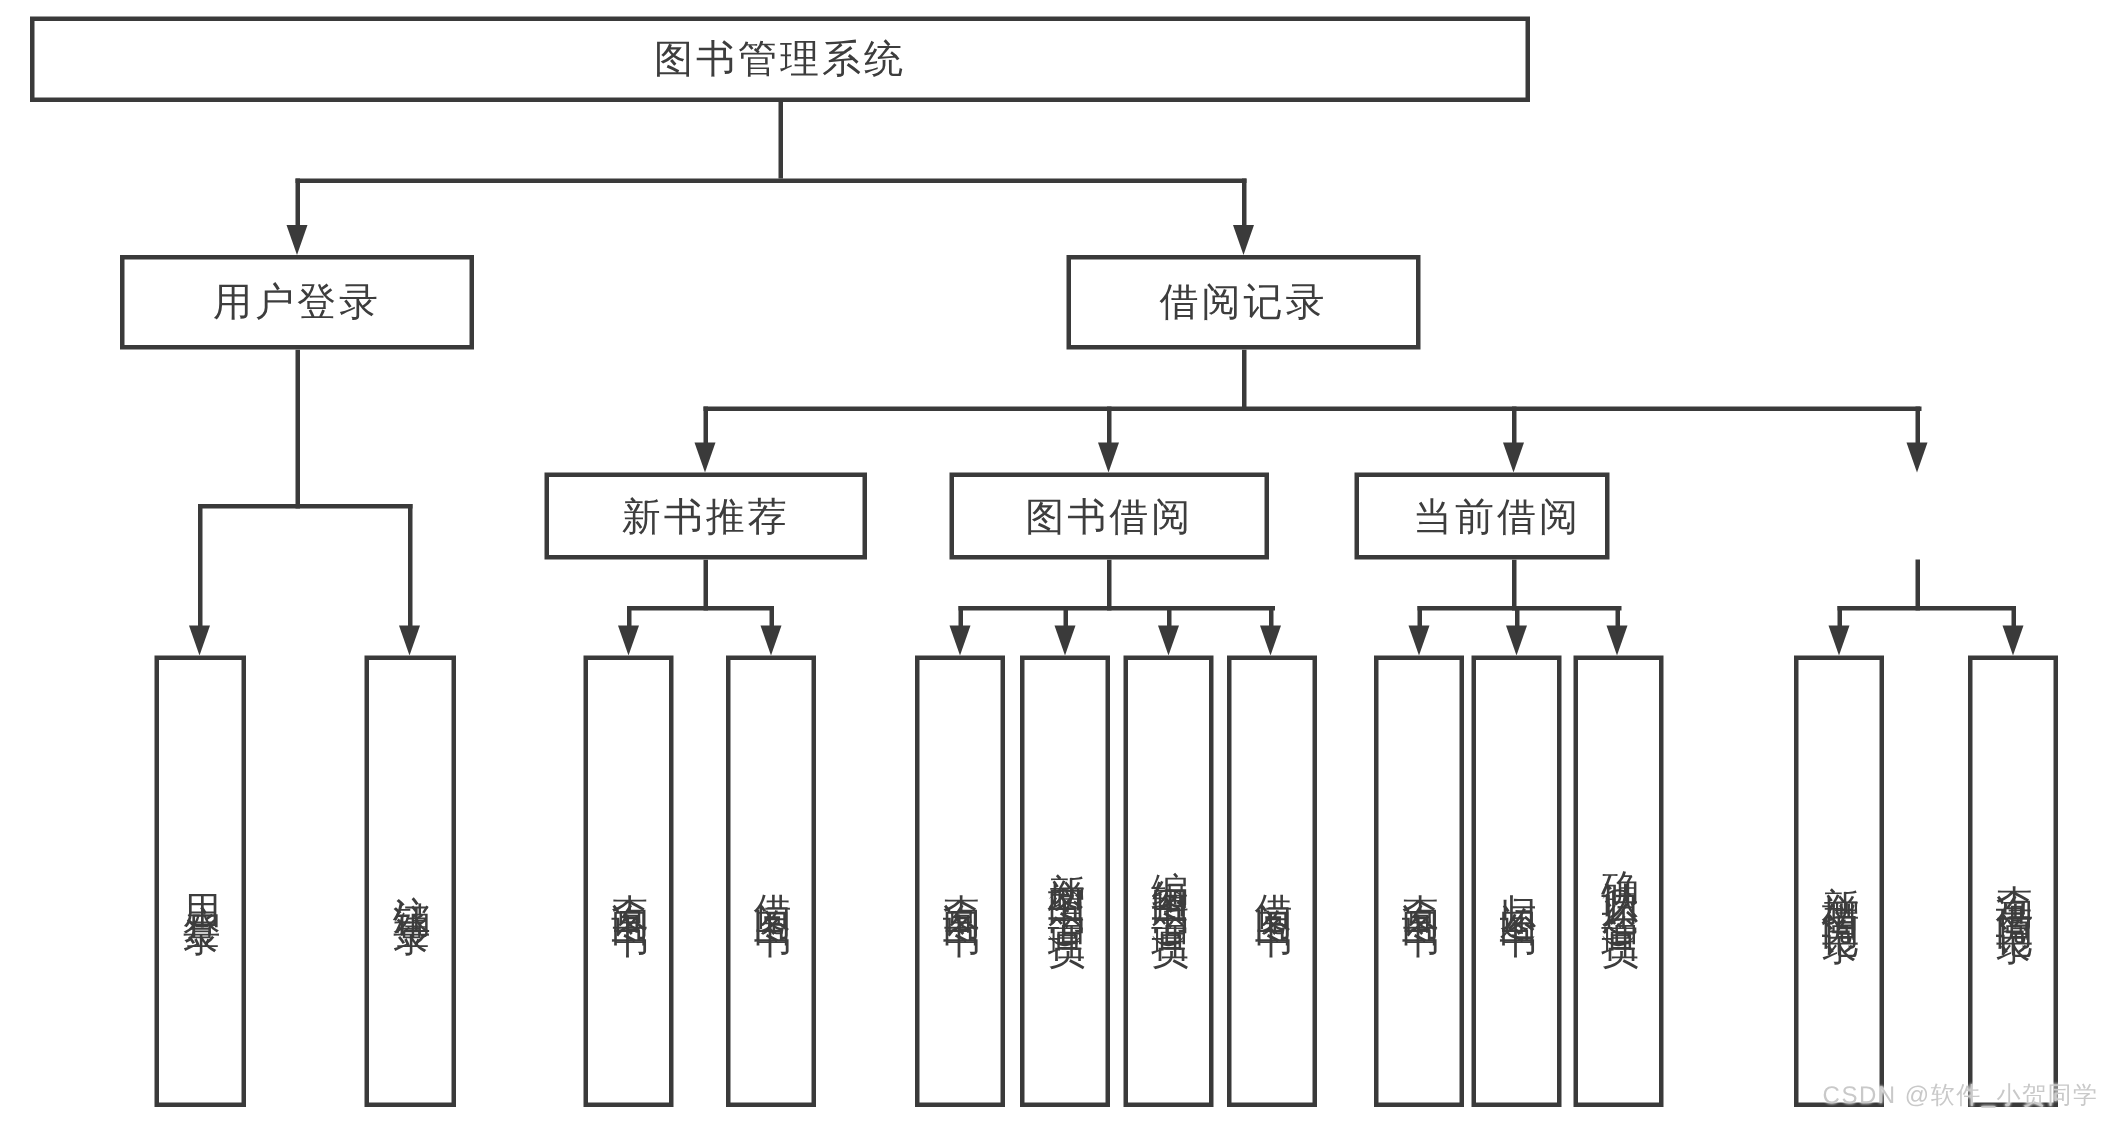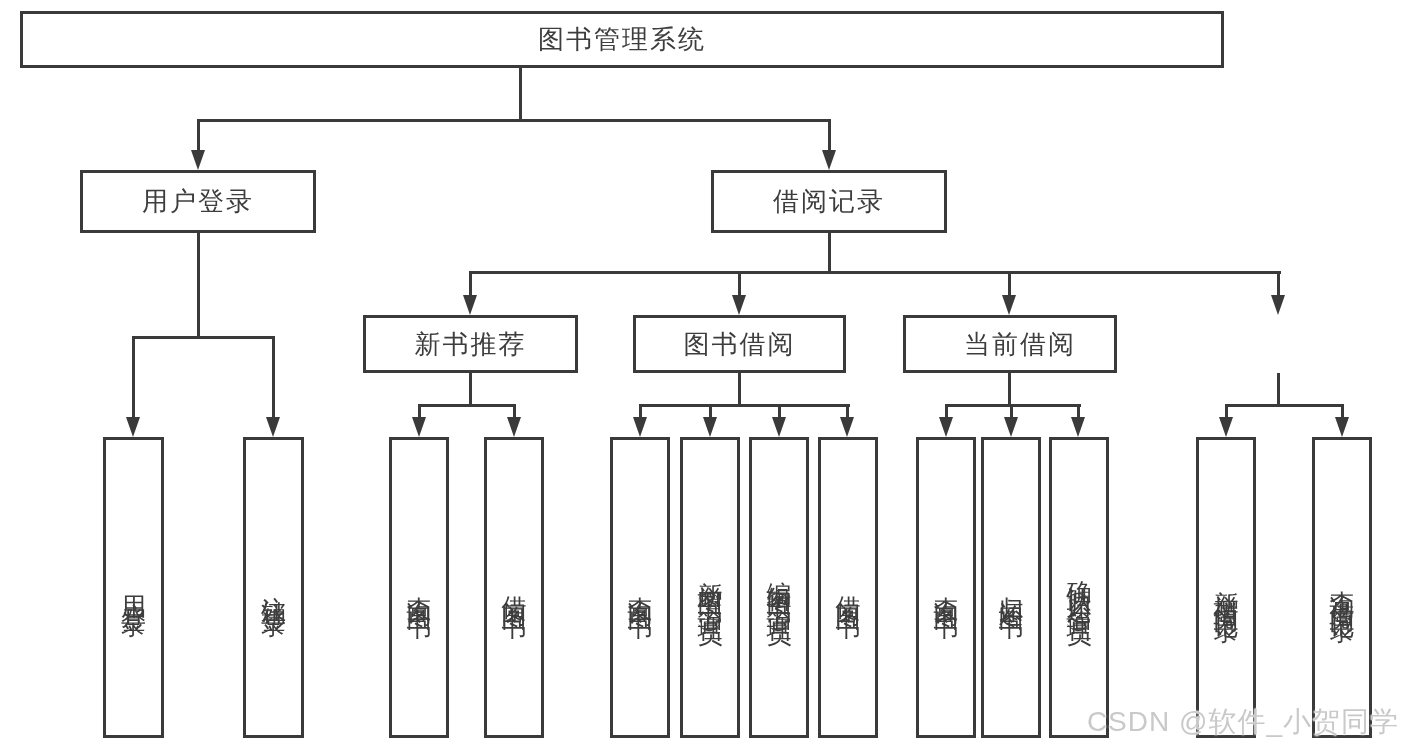--- a/index.html
+++ b/index.html
@@ -49,34 +49,34 @@
   .ar{
     position:absolute;width:0;height:0;
     border-left:7px solid transparent;
     border-right:7px solid transparent;
     border-top:20px solid var(--line);
     z-index:1;
   }
   .watermark{
     position:absolute;
     right:6px;bottom:6px;
-    font-size:28px;
+    font-size:16px;
     color:var(--wm);
     text-shadow:0 0 2px #fff,0 0 2px #fff;
     letter-spacing:1px;
     z-index:6;
     white-space:nowrap;
   }
 </style>
 </head>
 <body>
 
 <div id="canvas">
 
-  <div class="box" style="left:20px;top:11px;width:1204px;height:57px;">
+  <div class="box" style="left:20px;top:11px;width:1000px;height:57px;">
     <span>图书管理系统</span>
   </div>
 
   <div class="vl" style="left:519px;top:68px;height:51px;"></div>
   <div class="hl" style="left:197px;top:119px;width:634px;"></div>
   <div class="vl" style="left:197px;top:119px;height:33px;"></div>
   <div class="ar" style="left:191px;top:150px;"></div>
   <div class="vl" style="left:828px;top:119px;height:33px;"></div>
   <div class="ar" style="left:822px;top:150px;"></div>
 
@@ -104,21 +104,21 @@
   <div class="ar" style="left:1002px;top:295px;"></div>
   <div class="vl" style="left:1277px;top:271px;height:26px;"></div>
   <div class="ar" style="left:1271px;top:295px;"></div>
 
   <div class="box" style="left:363px;top:315px;width:215px;height:58px;">
     <span>新书推荐</span>
   </div>
   <div class="box" style="left:633px;top:315px;width:213px;height:58px;">
     <span>图书借阅</span>
   </div>
-  <div class="box" style="left:903px;top:315px;width:214px;height:58px;padding-left:20px;">
+  <div class="box" style="left:903px;top:315px;width:170px;height:58px;padding-left:20px;">
     <span>当前借阅</span>
   </div>
 
   <div class="vl" style="left:469px;top:373px;height:34px;"></div>
   <div class="hl" style="left:418px;top:404px;width:98px;"></div>
   <div class="vl" style="left:418px;top:404px;height:15px;"></div>
   <div class="ar" style="left:412px;top:417px;"></div>
   <div class="vl" style="left:513px;top:404px;height:15px;"></div>
   <div class="ar" style="left:507px;top:417px;"></div>
 

